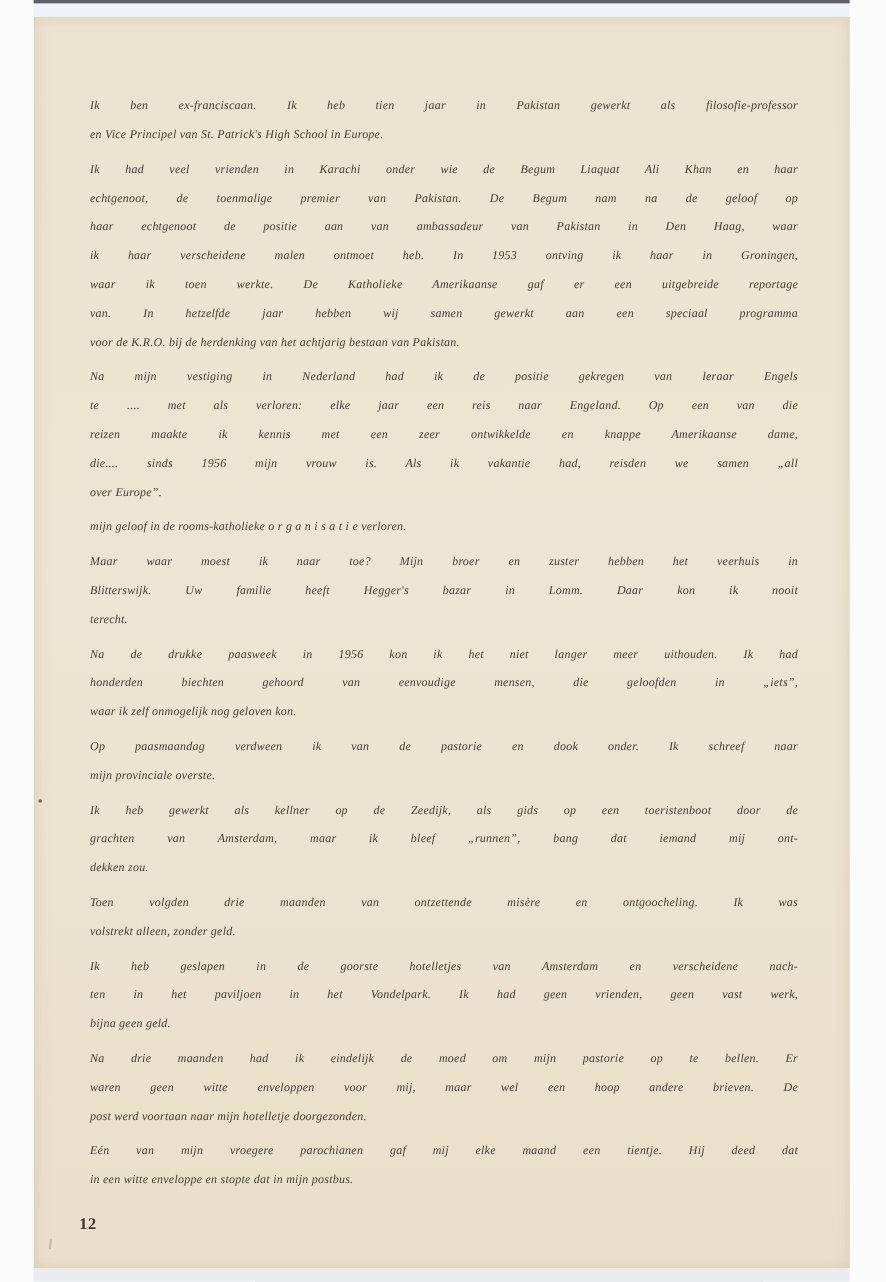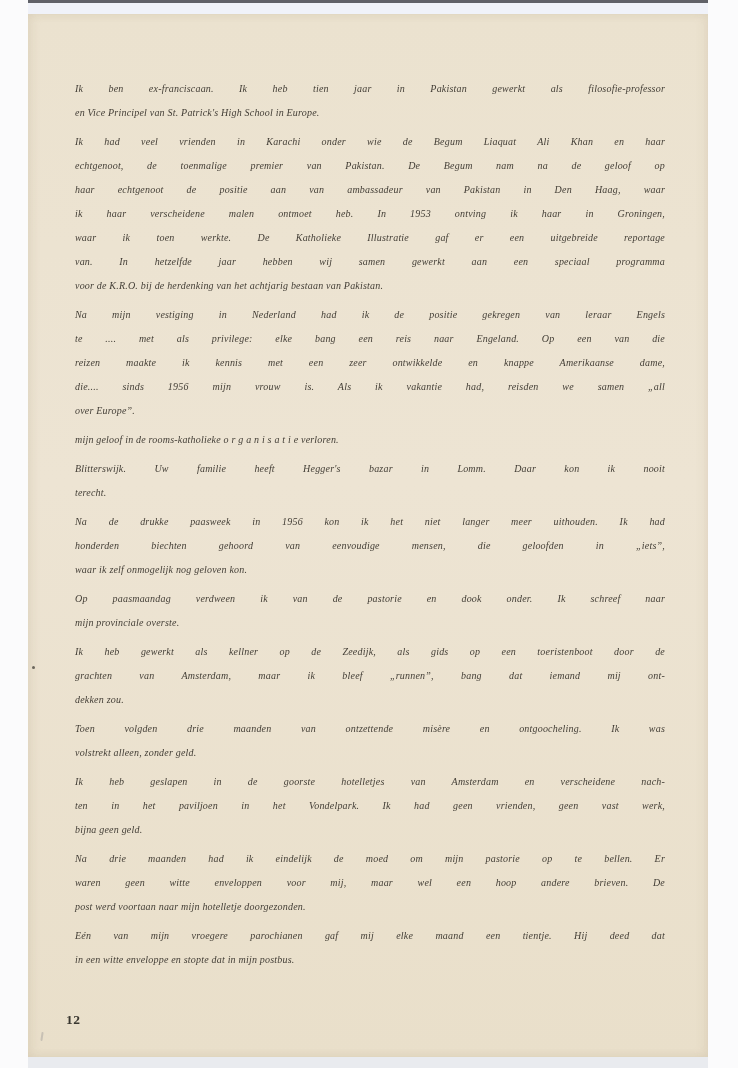--- a/index.html
+++ b/index.html
@@ -105,35 +105,36 @@
     <div class="text-block">
       <p class="para">
         <span class="line">Ik ben ex-franciscaan. Ik heb tien jaar in Pakistan gewerkt als filosofie-professor</span>
         <span class="line last">en Vice Principel van St. Patrick's High School in Europe.</span>
       </p>
       <p class="para">
         <span class="line">Ik had veel vrienden in Karachi onder wie de Begum Liaquat Ali Khan en haar</span>
         <span class="line">echtgenoot, de toenmalige premier van Pakistan. De Begum nam na de geloof op</span>
         <span class="line">haar echtgenoot de positie aan van ambassadeur van Pakistan in Den Haag, waar</span>
         <span class="line">ik haar verscheidene malen ontmoet heb. In 1953 ontving ik haar in Groningen,</span>
-        <span class="line">waar ik toen werkte. De Katholieke Illustratie gaf er een uitgebreide reportage</span>
+        <span class="line">waar ik toen werkte. De Katholieke Amerikaanse gaf er een uitgebreide reportage</span>
         <span class="line">van. In hetzelfde jaar hebben wij samen gewerkt aan een speciaal programma</span>
         <span class="line last">voor de K.R.O. bij de herdenking van het achtjarig bestaan van Pakistan.</span>
       </p>
       <p class="para">
         <span class="line">Na mijn vestiging in Nederland had ik de positie gekregen van leraar Engels</span>
-        <span class="line">te .... met als privilege: elke bang een reis naar Engeland. Op een van die</span>
+        <span class="line">te .... met als verloren: elke jaar een reis naar Engeland. Op een van die</span>
         <span class="line">reizen maakte ik kennis met een zeer ontwikkelde en knappe Amerikaanse dame,</span>
         <span class="line">die.... sinds 1956 mijn vrouw is. Als ik vakantie had, reisden we samen „all</span>
         <span class="line last">over Europe”.</span>
       </p>
       <p class="para">
         <span class="line last">mijn geloof in de rooms-katholieke o r g a n i s a t i e verloren.</span>
       </p>
       <p class="para">
+        <span class="line">Maar waar moest ik naar toe? Mijn broer en zuster hebben het veerhuis in</span>
         <span class="line">Blitterswijk. Uw familie heeft Hegger's bazar in Lomm. Daar kon ik nooit</span>
         <span class="line last">terecht.</span>
       </p>
       <p class="para">
         <span class="line">Na de drukke paasweek in 1956 kon ik het niet langer meer uithouden. Ik had</span>
         <span class="line">honderden biechten gehoord van eenvoudige mensen, die geloofden in „iets”,</span>
         <span class="line last">waar ik zelf onmogelijk nog geloven kon.</span>
       </p>
       <p class="para">
         <span class="line">Op paasmaandag verdween ik van de pastorie en dook onder. Ik schreef naar</span>

